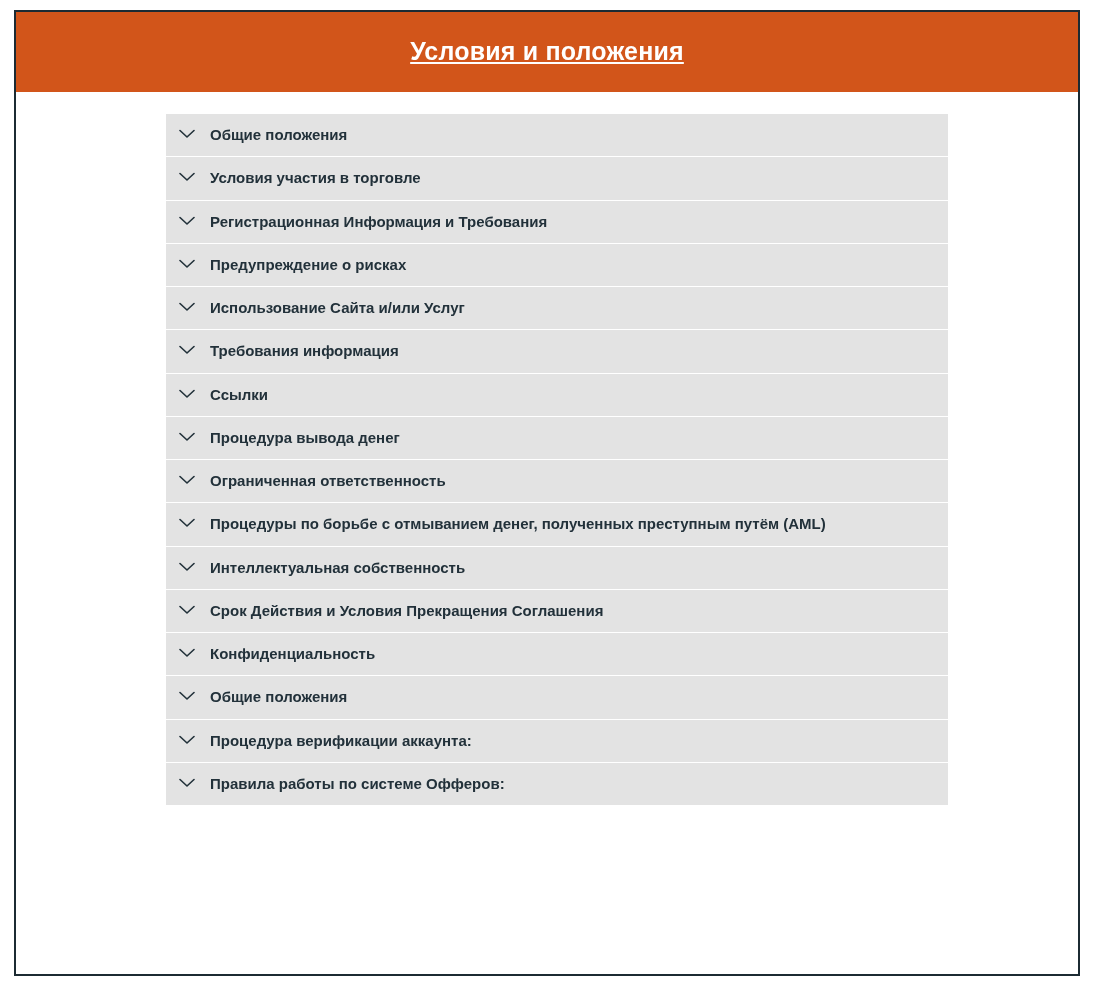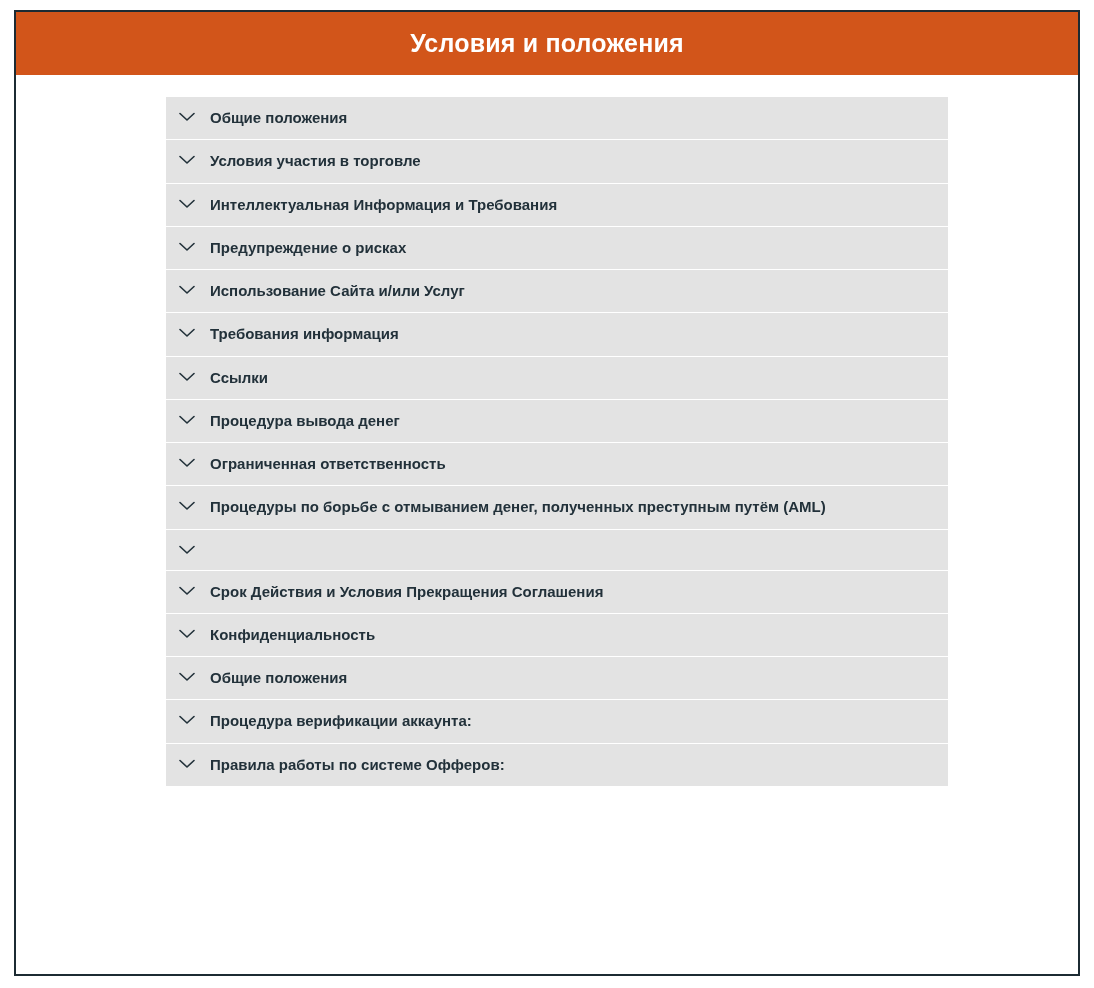--- a/index.html
+++ b/index.html
@@ -28,27 +28,28 @@
     height: 966px;
     border: 2px solid #1c2b33;
     background: #ffffff;
     display: flex;
     flex-direction: column;
     overflow: hidden;
   }
 
   .panel-header {
     box-sizing: border-box;
-    height: 63px;
+    height: 80px;
     background: #d2551a;
     color: #ffffff;
     display: flex;
     align-items: center;
     justify-content: center;
     flex: 0 0 auto;
+    text-decoration: underline;
   }
 
   .panel-header h1 {
     margin: 0;
     font-size: 25px;
     font-weight: bold;
     letter-spacing: 0.2px;
     line-height: 1.1;
   }
 
@@ -127,21 +128,21 @@
       </svg>
     </span>
     <span class="item-label">Условия участия в торговле</span>
   </div>
           <div class="accordion-item">
     <span class="chevron">
       <svg width="16" height="10" viewBox="0 0 16 10" aria-hidden="true">
         <path d="M1 1.5 L8 8 L15 1.5" fill="none" stroke="#22313a" stroke-width="1.6" stroke-linecap="round" stroke-linejoin="round"></path>
       </svg>
     </span>
-    <span class="item-label">Интеллектуальная Информация и Требования</span>
+    <span class="item-label">Регистрационная Информация и Требования</span>
   </div>
           <div class="accordion-item">
     <span class="chevron">
       <svg width="16" height="10" viewBox="0 0 16 10" aria-hidden="true">
         <path d="M1 1.5 L8 8 L15 1.5" fill="none" stroke="#22313a" stroke-width="1.6" stroke-linecap="round" stroke-linejoin="round"></path>
       </svg>
     </span>
     <span class="item-label">Предупреждение о рисках</span>
   </div>
           <div class="accordion-item">
@@ -191,20 +192,21 @@
       </svg>
     </span>
     <span class="item-label">Процедуры по борьбе с отмыванием денег, полученных преступным путём (AML)</span>
   </div>
           <div class="accordion-item">
     <span class="chevron">
       <svg width="16" height="10" viewBox="0 0 16 10" aria-hidden="true">
         <path d="M1 1.5 L8 8 L15 1.5" fill="none" stroke="#22313a" stroke-width="1.6" stroke-linecap="round" stroke-linejoin="round"></path>
       </svg>
     </span>
+    <span class="item-label">Интеллектуальная собственность</span>
   </div>
           <div class="accordion-item">
     <span class="chevron">
       <svg width="16" height="10" viewBox="0 0 16 10" aria-hidden="true">
         <path d="M1 1.5 L8 8 L15 1.5" fill="none" stroke="#22313a" stroke-width="1.6" stroke-linecap="round" stroke-linejoin="round"></path>
       </svg>
     </span>
     <span class="item-label">Срок Действия и Условия Прекращения Соглашения</span>
   </div>
           <div class="accordion-item">

